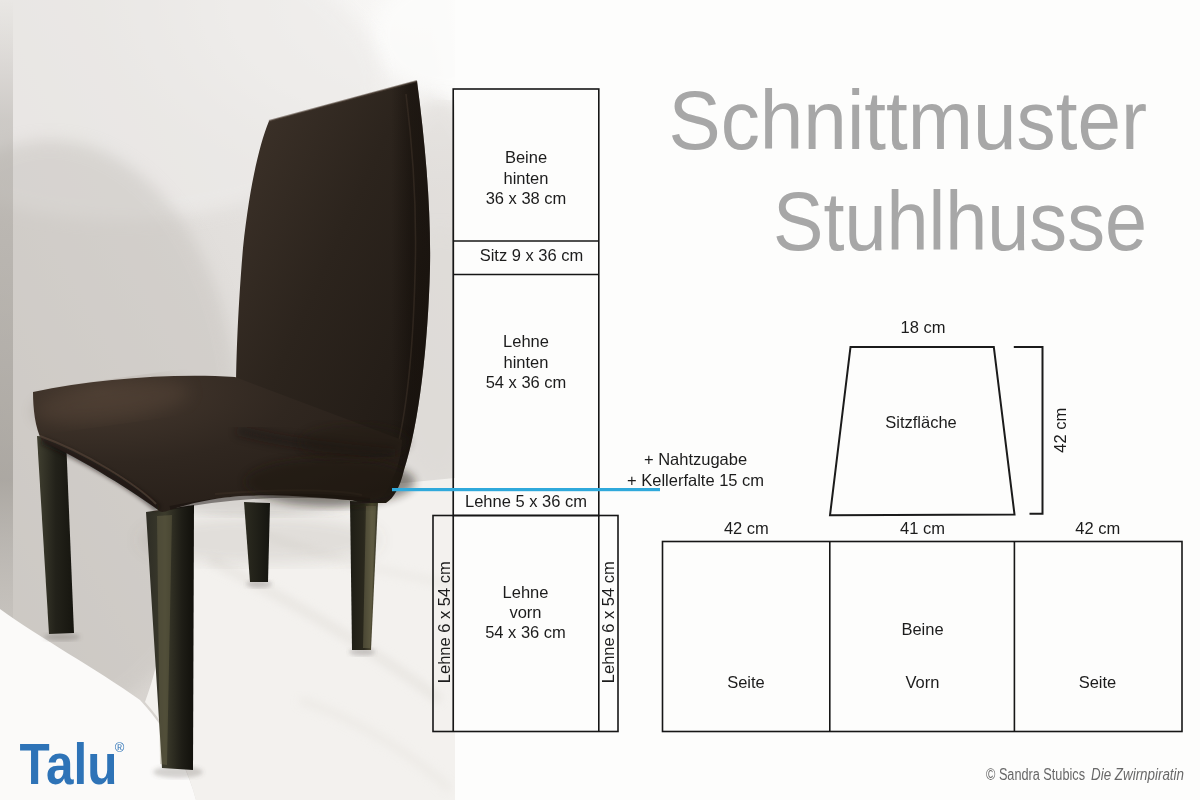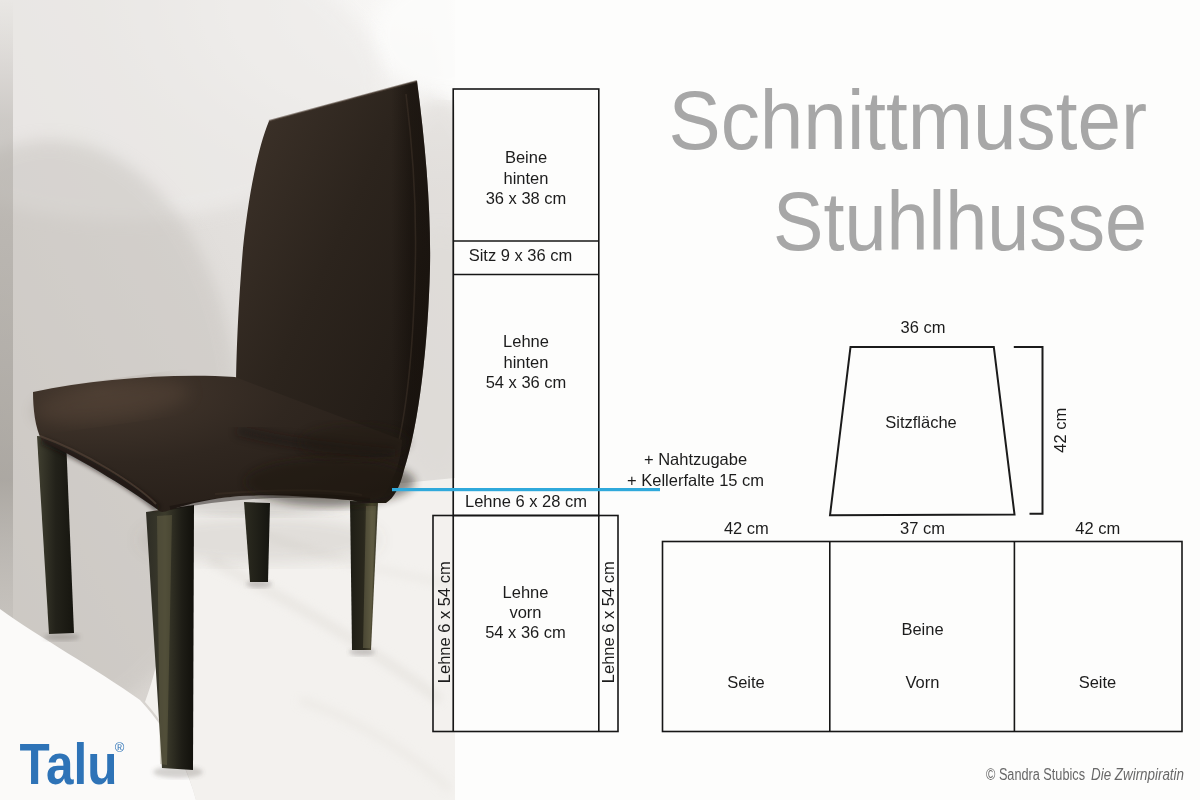--- a/index.html
+++ b/index.html
@@ -156,29 +156,29 @@
 <text x="19.5" y="784" font-family="Liberation Sans, sans-serif" font-weight="bold" font-size="58" fill="#2e73b7" textLength="98" lengthAdjust="spacingAndGlyphs">Talu</text>
 <text x="119.5" y="752" text-anchor="middle" font-family="Liberation Sans, sans-serif" font-size="13" fill="#2e73b7">®</text>
 
 <g fill="#686868" font-family="Liberation Sans, sans-serif" font-size="16">
 <text x="1085" y="780" text-anchor="end" textLength="99" lengthAdjust="spacingAndGlyphs">© Sandra Stubics</text>
 <text x="1184" y="780" text-anchor="end" font-style="italic" textLength="93" lengthAdjust="spacingAndGlyphs">Die Zwirnpiratin</text>
 </g>
 </svg>
 
 <div class="lbl" style="left:453px;top:147.4px;width:146px">Beine<br>hinten<br>36 x 38 cm</div>
-<div class="lbl" style="left:453px;top:244.6px;width:135px">Sitz 9 x 36 cm</div>
+<div class="lbl" style="left:464px;top:244.6px;width:135px">Sitz 9 x 36 cm</div>
 <div class="lbl" style="left:453px;top:331.1px;width:146px">Lehne<br>hinten<br>54 x 36 cm</div>
-<div class="lbl" style="left:453px;top:491.1px;width:146px">Lehne 6 x 28 cm</div>
+<div class="lbl" style="left:453px;top:491.1px;width:146px">Lehne 5 x 36 cm</div>
 <div class="lbl" style="left:433px;top:581.5px;width:185px">Lehne<br>vorn<br>54 x 36 cm</div>
 <div class="lbl rot" style="left:383.5px;top:613px;width:120px">Lehne 6 x 54 cm</div>
 <div class="lbl rot" style="left:548px;top:613px;width:120px">Lehne 6 x 54 cm</div>
 <div class="lbl" style="left:627px;top:448.9px;line-height:21.6px;text-align:center">+ Nahtzugabe<br>+ Kellerfalte 15 cm</div>
-<div class="lbl" style="left:873px;top:317px;width:100px">36 cm</div>
+<div class="lbl" style="left:873px;top:317px;width:100px">18 cm</div>
 <div class="lbl" style="left:871px;top:412px;width:100px">Sitzfläche</div>
 <div class="lbl rot" style="left:1030px;top:420px;width:60px">42 cm</div>
 <div class="lbl" style="left:696.4px;top:517.8px;width:100px">42 cm</div>
-<div class="lbl" style="left:872.5px;top:517.8px;width:100px">37 cm</div>
+<div class="lbl" style="left:872.5px;top:517.8px;width:100px">41 cm</div>
 <div class="lbl" style="left:1047.7px;top:517.8px;width:100px">42 cm</div>
 <div class="lbl" style="left:696px;top:671.8px;width:100px">Seite</div>
 <div class="lbl" style="left:872.5px;top:618.6px;width:100px">Beine</div>
 <div class="lbl" style="left:872.5px;top:671.8px;width:100px">Vorn</div>
 <div class="lbl" style="left:1047.5px;top:671.8px;width:100px">Seite</div>
 
 </body></html>

